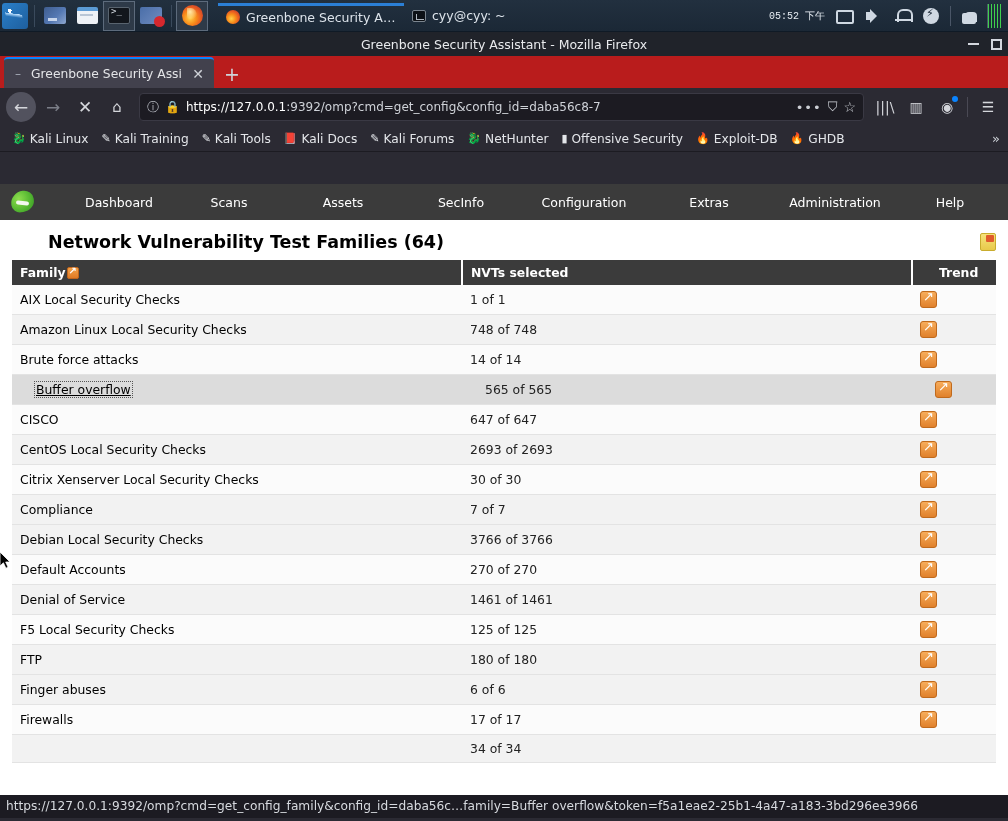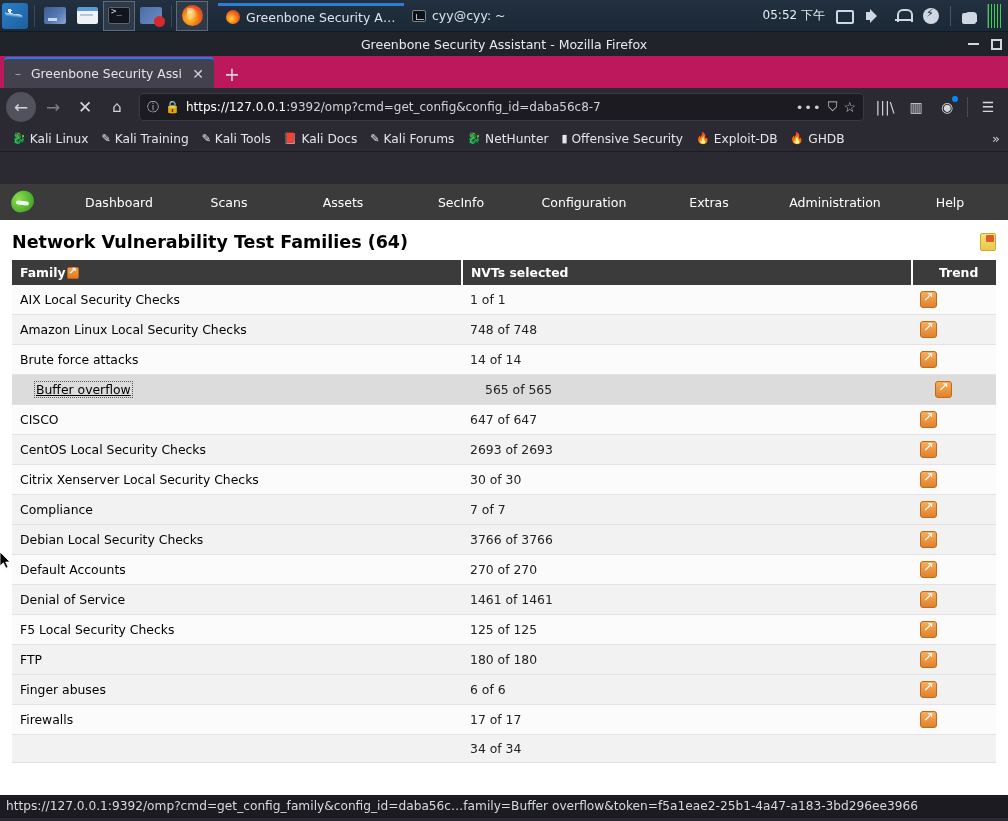--- a/index.html
+++ b/index.html
@@ -102,21 +102,21 @@
   }
   .tb-termwin .term-small {
     width: 14px; height: 12px; background: #0d1116; border: 1px solid #7b858f; border-radius: 2px;
     position: relative; flex: none;
   }
   .tb-termwin .term-small::after {
     content:""; position:absolute; left:3px; top:3px; width:7px;height:5px;
     border: 1px solid #aeb6bf; border-width: 0 0 1px 1px;
   }
   .tb-right { margin-left: auto; display: flex; align-items: center; gap: 11px; padding-right: 5px; }
-  .tb-clock { color: #e6ecf2; font-size: 12px; white-space: nowrap; }
+  .tb-clock { color: #e6ecf2; font-size: 10px; white-space: nowrap; font-family: Liberation Mono, monospace; }
   .sysico { width: 18px; height: 18px; position: relative; }
   .sysico-display { border: 2px solid #cfd8e2; border-radius: 2px; height: 14px; margin-top:2px;}
   .sysico-vol::before {
     content:""; position:absolute; left:1px; top:5px; width:5px;height:8px;background:#cfd8e2;
   }
   .sysico-vol::after {
     content:""; position:absolute; left:5px; top:2px; width:0;height:0;
     border-style: solid; border-width: 7px 0 7px 7px; border-color: transparent transparent transparent #cfd8e2;
   }
   .sysico-bell::before {
@@ -151,21 +151,21 @@
   #titlebar {
     height: 24px; background: #20232a; position: relative;
     display: flex; align-items: center; justify-content: center;
   }
   #titlebar .t-text { color: #e8eaed; font-size: 12.5px; }
   #titlebar .wbtns { position: absolute; right: 6px; top: 0; height:24px; display: flex; align-items: center; gap: 12px; }
   .wbtn-min { width: 11px; height: 2px; background: #d3d7de; }
   .wbtn-max { width: 11px; height: 11px; border: 2px solid #d3d7de; }
 
   
-  #tabstrip { height: 32px; background: #be185d; display: flex; align-items: flex-end; padding-left: 4px; }
+  #tabstrip { height: 32px; background: #b91c1c; display: flex; align-items: flex-end; padding-left: 4px; }
   .tab {
     width: 210px; height: 31px; background: #42414d; border-top: 2px solid #0a84ff;
     display: flex; align-items: center; gap: 7px; padding: 0 8px;
     border-radius: 4px 4px 0 0;
   }
   .tab .favicon { width: 12px; height: 12px; flex: none; display:flex;align-items:center;justify-content:center; }
   .tab .favicon::after { content:"–"; color:#a8adb8; font-size: 12px; line-height: 1;}
   .tab .tab-title {
     color: #e3e4e7; font-size: 12.3px; flex: 1;
     white-space: nowrap; overflow: hidden; text-overflow: ellipsis;
@@ -236,21 +236,21 @@
     background: #f3f8ef; border-radius: 2px; transform: rotate(6deg);
   }
   #gsa-nav .navitem {
     color: #ffffff; font-size: 12.5px; text-align: center; white-space: nowrap;
   }
   #gsa-nav .navitem:nth-child(2) { margin-left: 24px; }
 
   #page-title-row {
     display: flex; align-items: center; padding: 12px 12px 8px 12px;
   }
-  #page-title { font-size: 17.5px; font-weight: bold; color: #000; }
+  #page-title { font-size: 17.5px; font-weight: bold; color: #000; margin-left: 36px; }
   #page-help-icon {
     margin-left: auto; width: 16px; height: 18px;
     background: linear-gradient(#f6e27a, #e8c94a);
     border: 1px solid #c9ac2d; border-radius: 2px; position: relative;
   }
   #page-help-icon::after {
     content:""; position:absolute; right:1px; top:1px; width:8px;height:7px;
     background:#e05a2b; border-radius:1px;
   }
 

